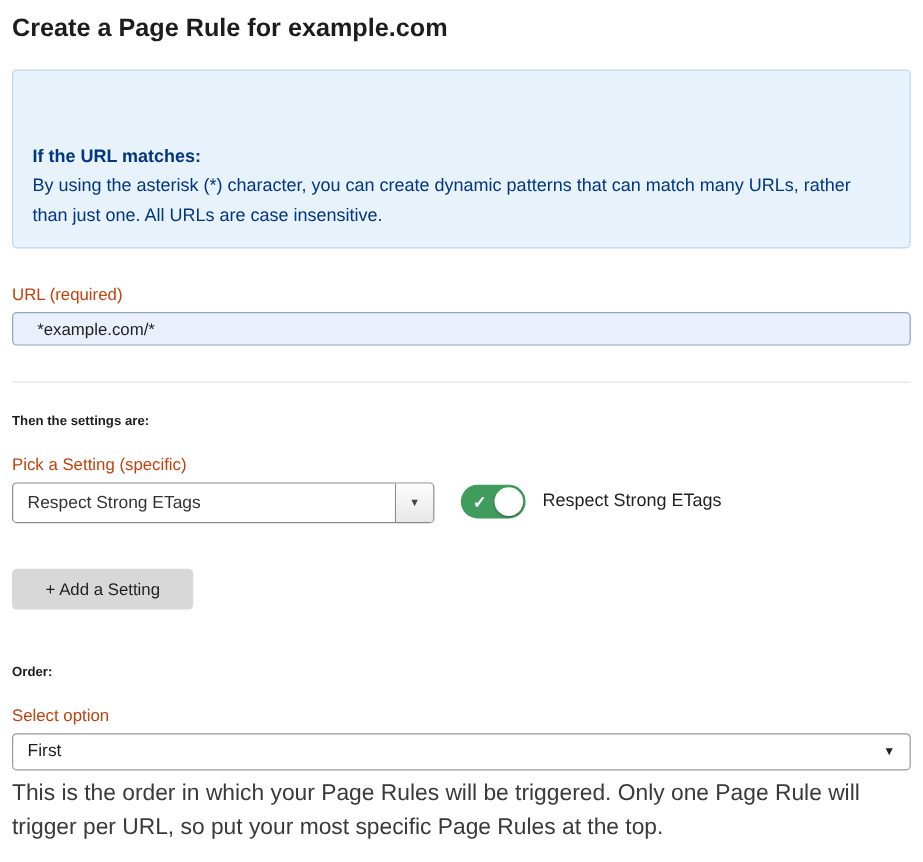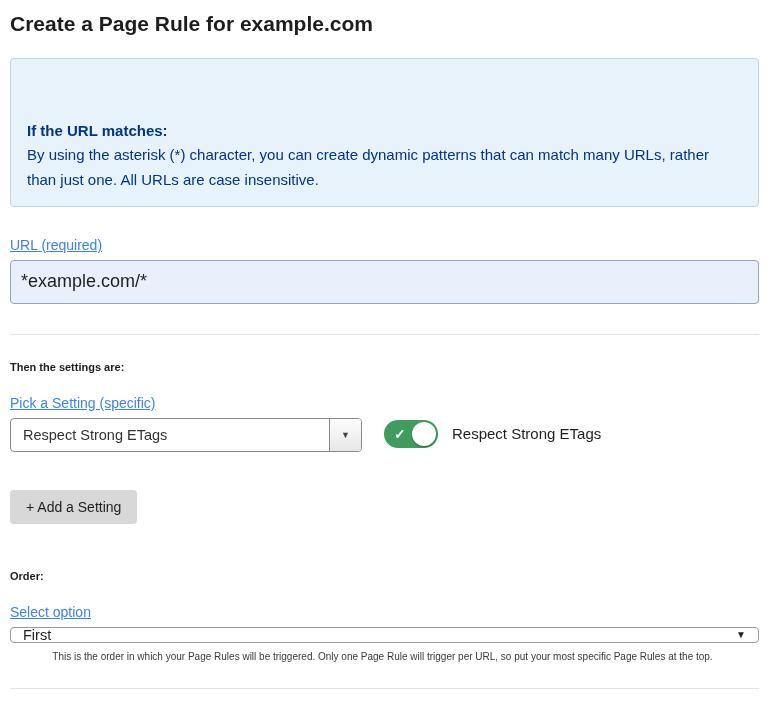--- a/index.html
+++ b/index.html
@@ -33,33 +33,32 @@
   .info-heading { font-weight: bold; margin-top: 48px; }
   .info-link {
     color: var(--accent-blue, #0051c3);
     text-decoration: underline;
     cursor: pointer;
   }
 
   .field-label {
     display: block;
     font-size: 14px;
-    color: #3b82f6;
+    color: #c2410c;
     margin-bottom: 7px;
-    text-decoration: underline;
   }
 
   .url-input {
     width: 100%;
-    height: 44px;
+    height: 28px;
     background: var(--input-bg, #e9effb);
     border: 1px solid #93a3c2;
     border-radius: 4px;
-    padding: 0 10px;
-    font-size: 18px;
+    padding: 0 20px;
+    font-size: 14px;
     color: #1f1f1f;
     font-family: inherit;
   }
 
   hr.divider {
     border: none;
     border-top: 1px solid #e4e4e4;
     margin: 30px 0 26px 0;
   }
   hr.divider.footer-divider { margin: 24px 0 16px 0; }
@@ -148,52 +147,51 @@
     margin-left: 14px;
     font-size: 15px;
     color: #1f1f1f;
     white-space: nowrap;
   }
 
   .gray-btn {
     background: #d8d8d8;
     border: none;
     border-radius: 4px;
-    padding: 9px 16px;
+    padding: 9px 28px;
     font-size: 14px;
     color: #1f1f1f;
     font-family: inherit;
     cursor: pointer;
   }
   .add-setting { margin-bottom: 46px; }
 
   .order-select {
     width: 100%;
-    height: 16px;
+    height: 31px;
     border: 1px solid #9a9a9a;
     border-radius: 4px;
     background: #fff;
     display: flex;
     align-items: center;
     justify-content: space-between;
     padding: 0 12px;
     font-size: 14.5px;
     color: #1f1f1f;
     cursor: pointer;
     margin-bottom: 6px;
   }
   .order-select .chevron { font-size: 10px; color: #222; }
 
   .help-text {
-    font-size: 10px;
+    font-size: 19px;
     color: #3a3a3a;
     line-height: 1.5;
     margin: 2px 0 0 0;
     max-width: 745px;
-    text-align: center;
   }
 </style>
 </head>
 <body>
 
 <div class="page">
 
   <h1 class="page-title">Create a Page Rule for example.com</h1>
 
   <div class="info-box">

